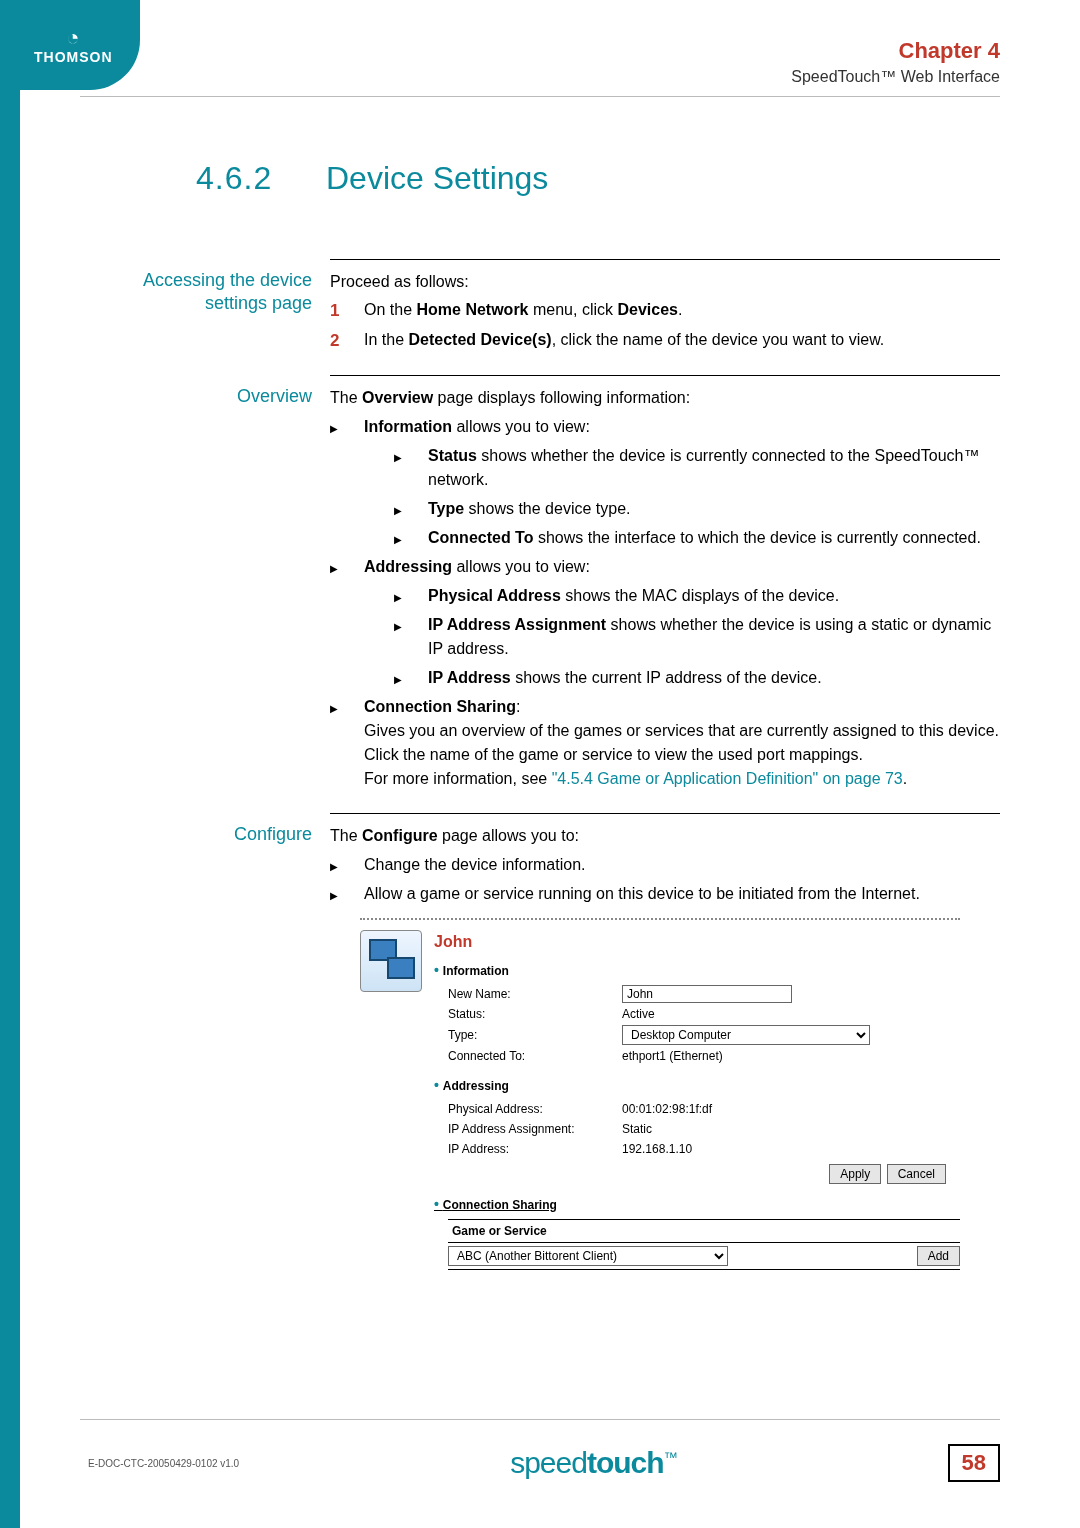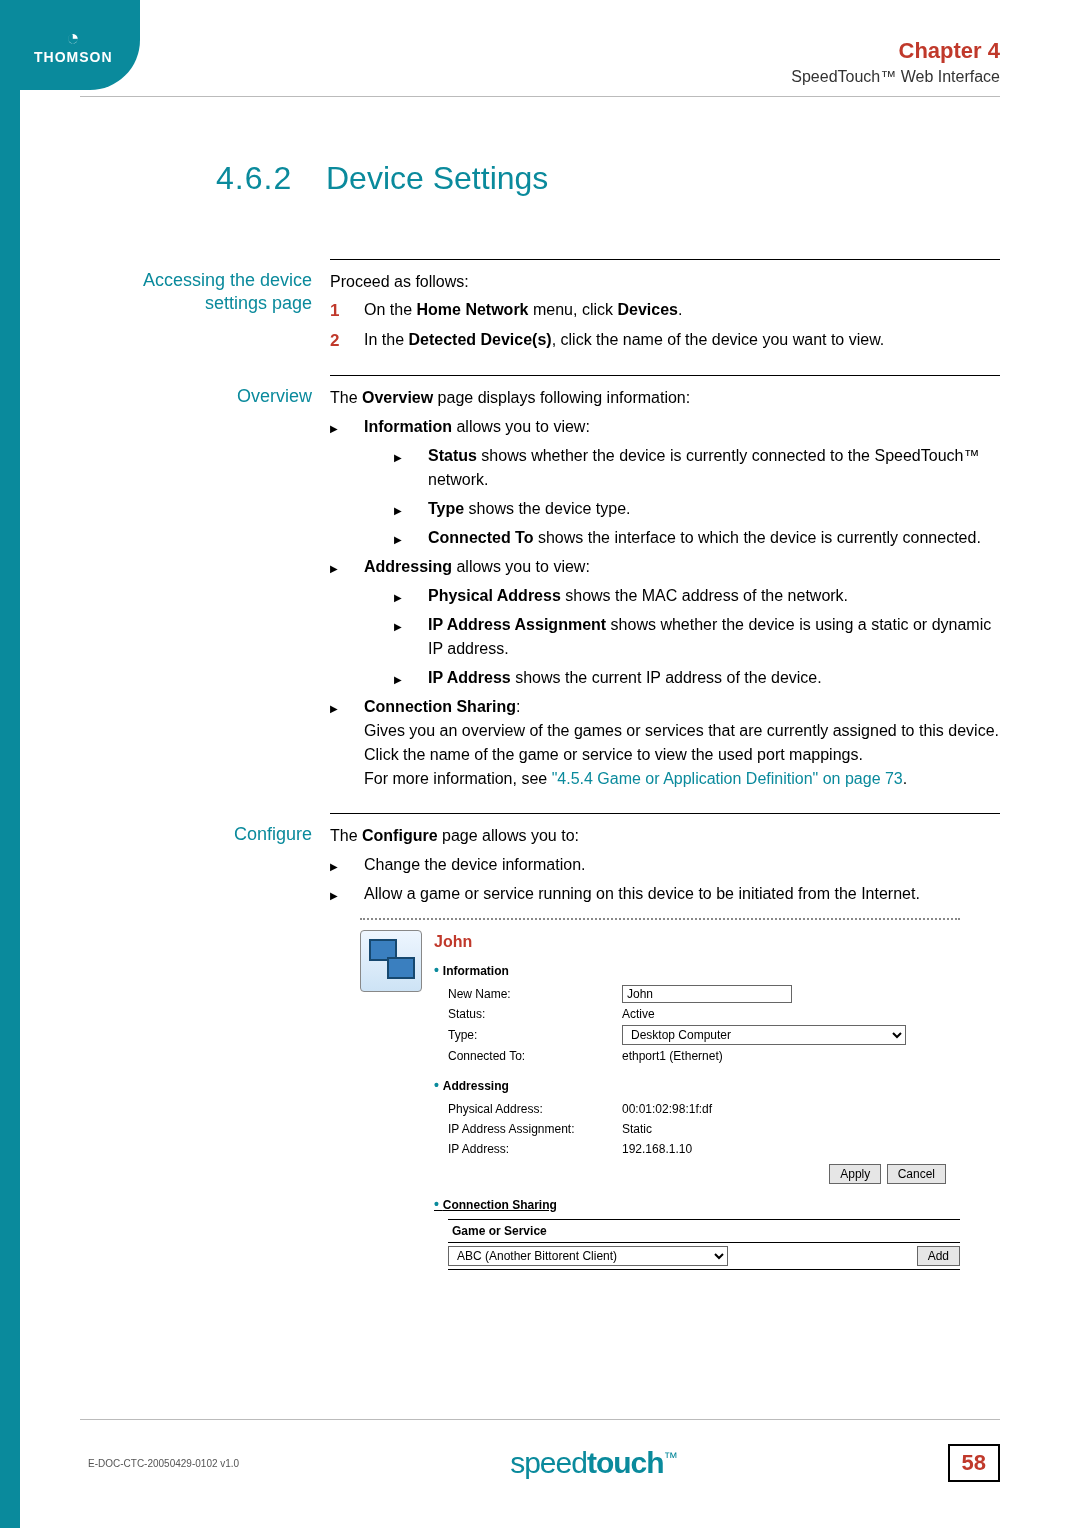--- a/index.html
+++ b/index.html
@@ -7,21 +7,21 @@
   .page { position: relative; width: 1080px; height: 1528px; padding: 20px 80px 40px 80px; }
   .logo-corner { position: absolute; left: 0; top: 0; width: 140px; height: 110px; background: #fff; }
   .logo-corner .curve { position: absolute; left: 0; top: 0; width: 20px; height: 1528px; background: #0a8a9c; }
   .logo-corner .bar { position: absolute; left: 0; top: 0; width: 140px; height: 90px; background: #0a8a9c; border-bottom-right-radius: 50px; }
   .logo-corner .txt { position: absolute; left: 34px; top: 26px; color: #fff; font-size: 14px; font-weight: bold; letter-spacing: 1px; text-align: center; line-height: 1.1; }
   .logo-corner .txt .sym { font-size: 22px; display: block; }
   .header-right { position: absolute; right: 80px; top: 38px; text-align: right; }
   .chapter { color: #c0392b; font-size: 22px; font-weight: bold; }
   .chapter-sub { color: #333; font-size: 16px; margin-top: 4px; }
   .header-rule { position: absolute; top: 96px; left: 80px; right: 80px; height: 1px; background: #bbb; }
-  .section-num { position: absolute; left: 216px; top: 160px; color: #0a8a9c; font-size: 32px; font-weight: normal; letter-spacing: 1px; }
+  .section-num { position: absolute; left: 196px; top: 160px; color: #0a8a9c; font-size: 32px; font-weight: normal; letter-spacing: 1px; }
   .section-title { position: absolute; left: 326px; top: 160px; color: #0a8a9c; font-size: 32px; font-weight: normal; }
   .content { position: absolute; left: 100px; top: 259px; width: 900px; }
   .block { display: flex; margin-bottom: 0; }
   .lbl-col { width: 230px; text-align: right; padding-right: 18px; color: #0a8a9c; font-size: 18px; line-height: 1.3; padding-top: 10px; }
   .body-col { width: 670px; font-size: 16px; line-height: 1.5; color: #000; border-top: 1.5px solid #000; padding-top: 10px; padding-bottom: 22px; }
   .ol { padding-left: 0; }
   .ol-item { display: flex; margin-top: 4px; }
   .ol-num { color: #c0392b; font-weight: bold; width: 34px; flex-shrink: 0; font-size: 17px; }
   .ul { padding-left: 0; }
   .ul-item { display: flex; margin-top: 5px; }
@@ -129,21 +129,21 @@
               </div>
             </div>
           </div>
           <div class="ul-item">
             <span class="tri"></span>
             <div>
               <b>Addressing</b><span> allows you to view:</span>
               <div class="ul ul2">
                 <div class="ul-item">
                     <span class="tri"></span>
-                    <div><b>Physical Address</b> <span> shows the MAC address of the network.</span></div>
+                    <div><b>Physical Address</b> <span> shows the MAC displays of the device.</span></div>
                   </div>
                 <div class="ul-item">
                     <span class="tri"></span>
                     <div><b>IP Address Assignment</b> <span> shows whether the device is using a static or dynamic IP address.</span></div>
                   </div>
                 <div class="ul-item">
                     <span class="tri"></span>
                     <div><b>IP Address</b> <span> shows the current IP address of the device.</span></div>
                   </div>
               </div>
@@ -192,21 +192,21 @@
                 <div class="fig-row">
                   <div class="fig-k">New Name:</div>
                   <input class="fig-input" style="width: 170px;" value="John">
                 </div>
                 <div class="fig-row">
                   <div class="fig-k">Status:</div>
                   <div>Active</div>
                 </div>
                 <div class="fig-row">
                   <div class="fig-k">Type:</div>
-                  <select class="fig-select" style="width:284px"><option>Desktop Computer</option></select>
+                  <select class="fig-select" style="width:248px"><option>Desktop Computer</option></select>
                 </div>
                 <div class="fig-row">
                   <div class="fig-k">Connected To:</div>
                   <div>ethport1 (Ethernet)</div>
                 </div>
               </div>
 
               <div class="fig-section">
                 <div class="fig-h">Addressing</div>
                 <div class="fig-row">

